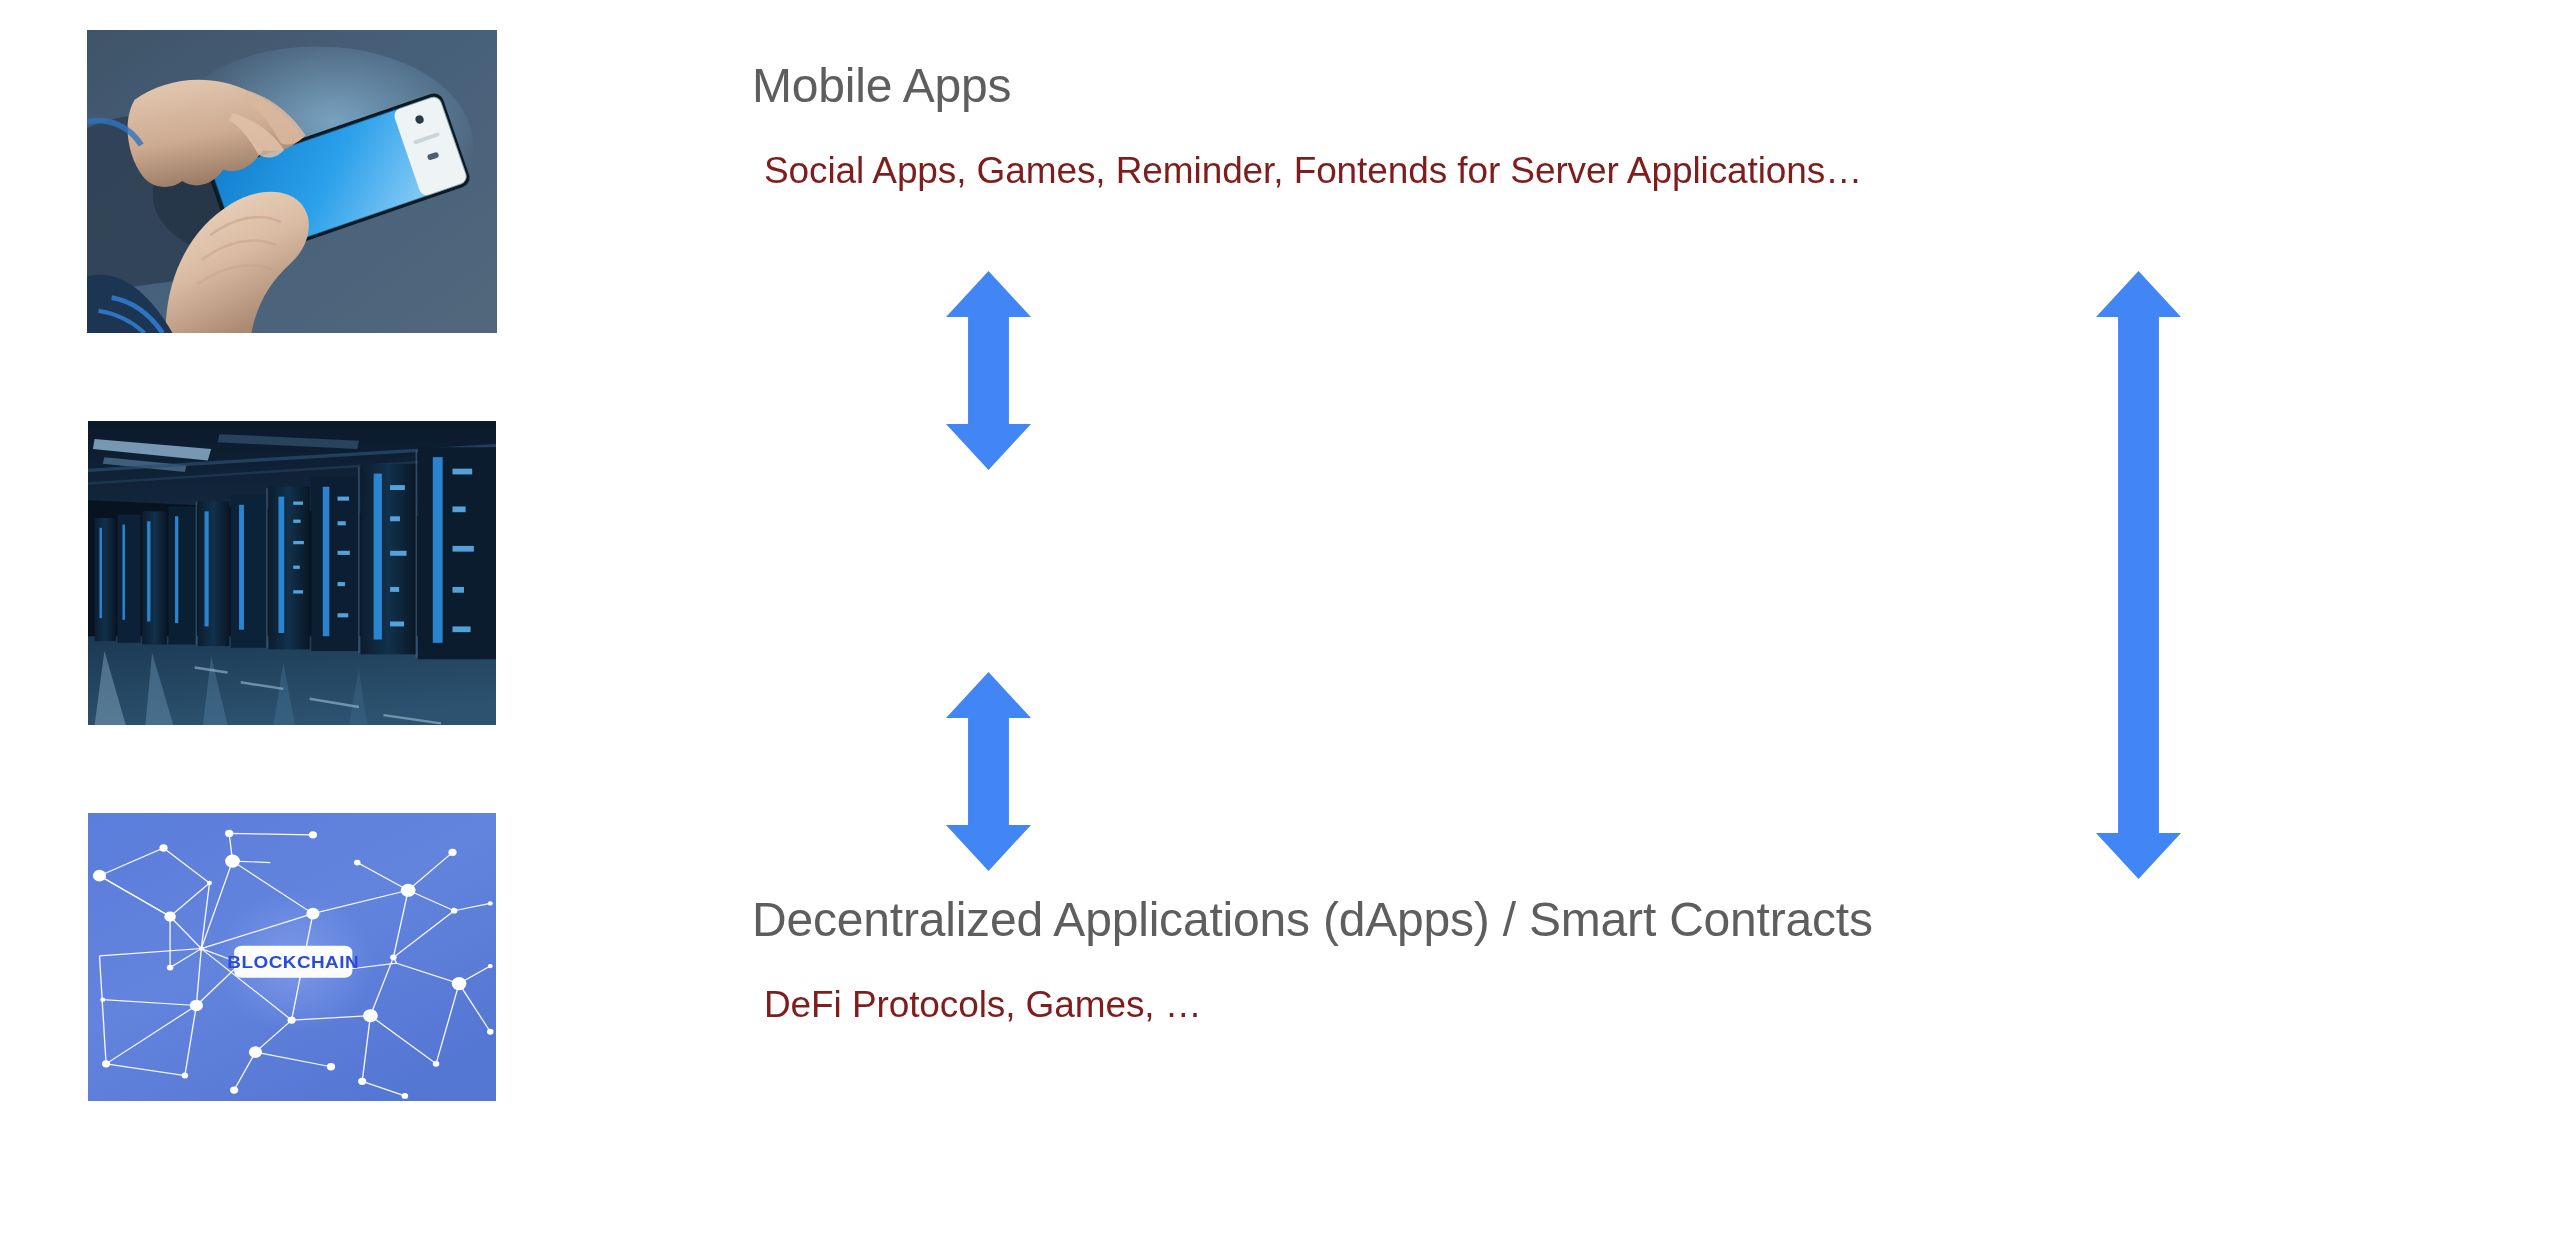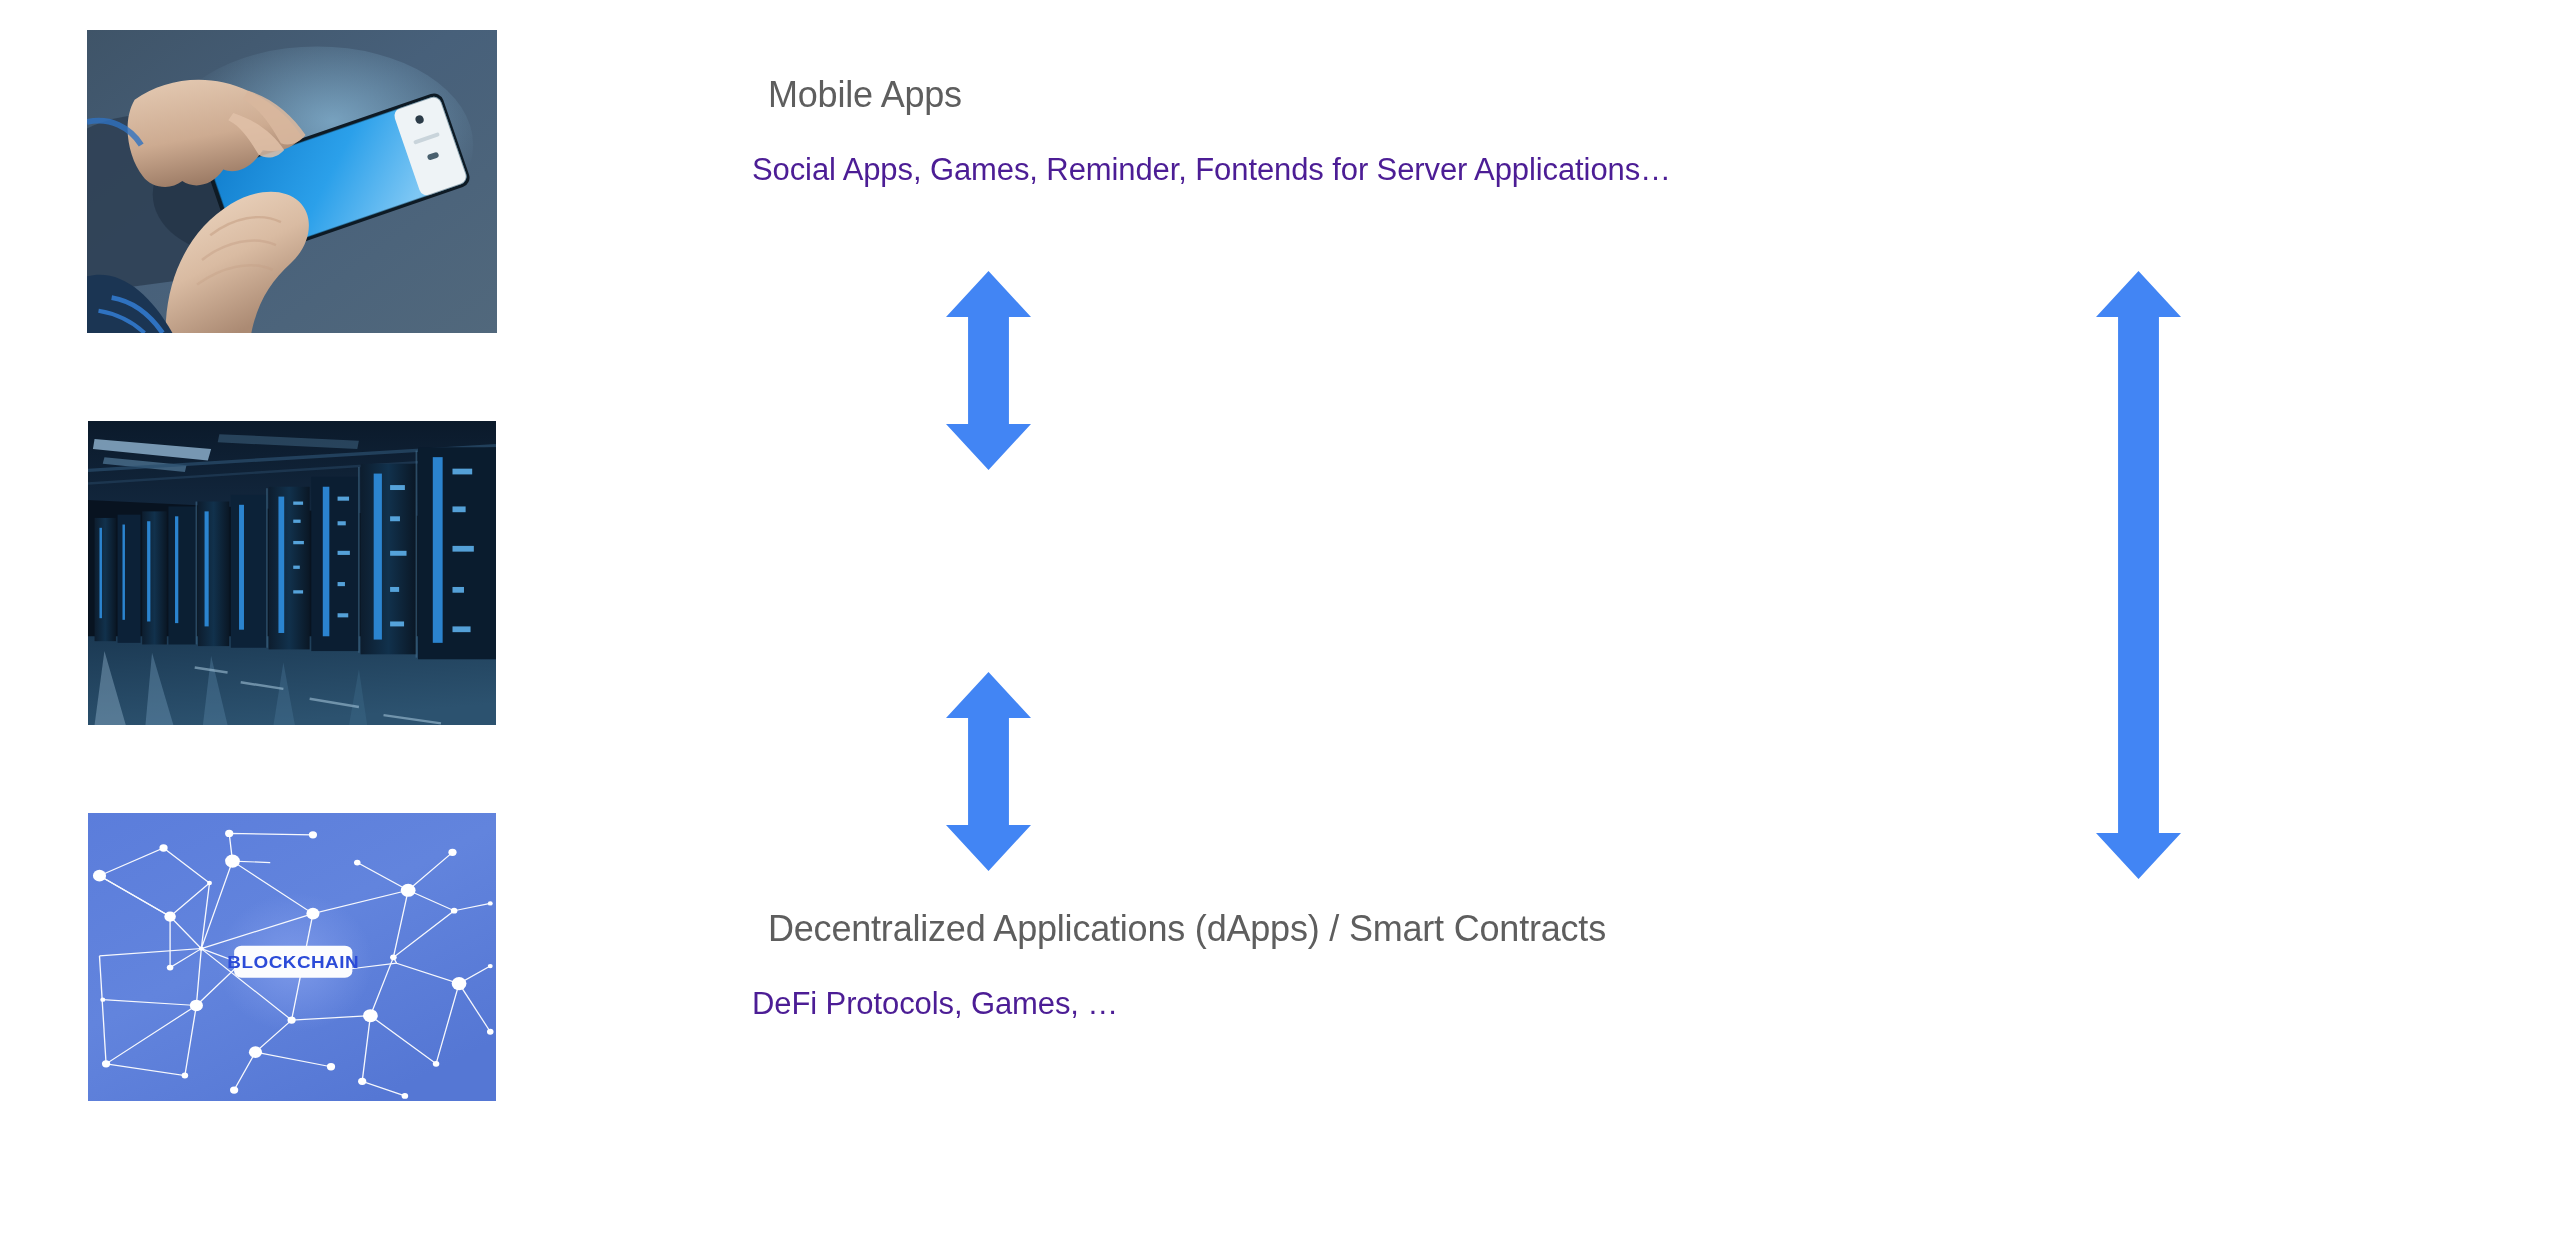--- a/index.html
+++ b/index.html
@@ -33,35 +33,35 @@
 
   .thumb svg { display: block; width: 100%; height: 100%; }
 
   
   .block { position: absolute; left: 752px; }
   #block-mobile { top: 58px; }
   #block-server { top: 470px; }
   #block-dapps  { top: 892px; }
 
   .title {
-    font-size: 36px;
+    font-size: 48px;
     font-weight: 400;
     color: #5e5e5e;
     line-height: 1.15;
     white-space: nowrap;
-    margin: 16px;
+    margin: 0;
     letter-spacing: -0.2px;
   }
   .subtitle {
-    font-size: 31px;
+    font-size: 37px;
     font-weight: 400;
-    color: #4c1d95;
+    color: #7f1d1d;
     line-height: 1.2;
     white-space: nowrap;
-    margin: 36px 0 0 0;
+    margin: 36px 0 0 12px;
     letter-spacing: -0.1px;
   }
 
   
   .arrow { position: absolute; }
   #arrow-mobile-server  { left: 946px; top: 271px;  width: 85px; height: 199px; }
   #arrow-server-dapps   { left: 946px; top: 672px;  width: 85px; height: 199px; }
   #arrow-mobile-dapps   { left: 2096px; top: 271px;  width: 85px; height: 608px; }
   .arrow svg { display: block; width: 100%; height: 100%; }
 </style>

